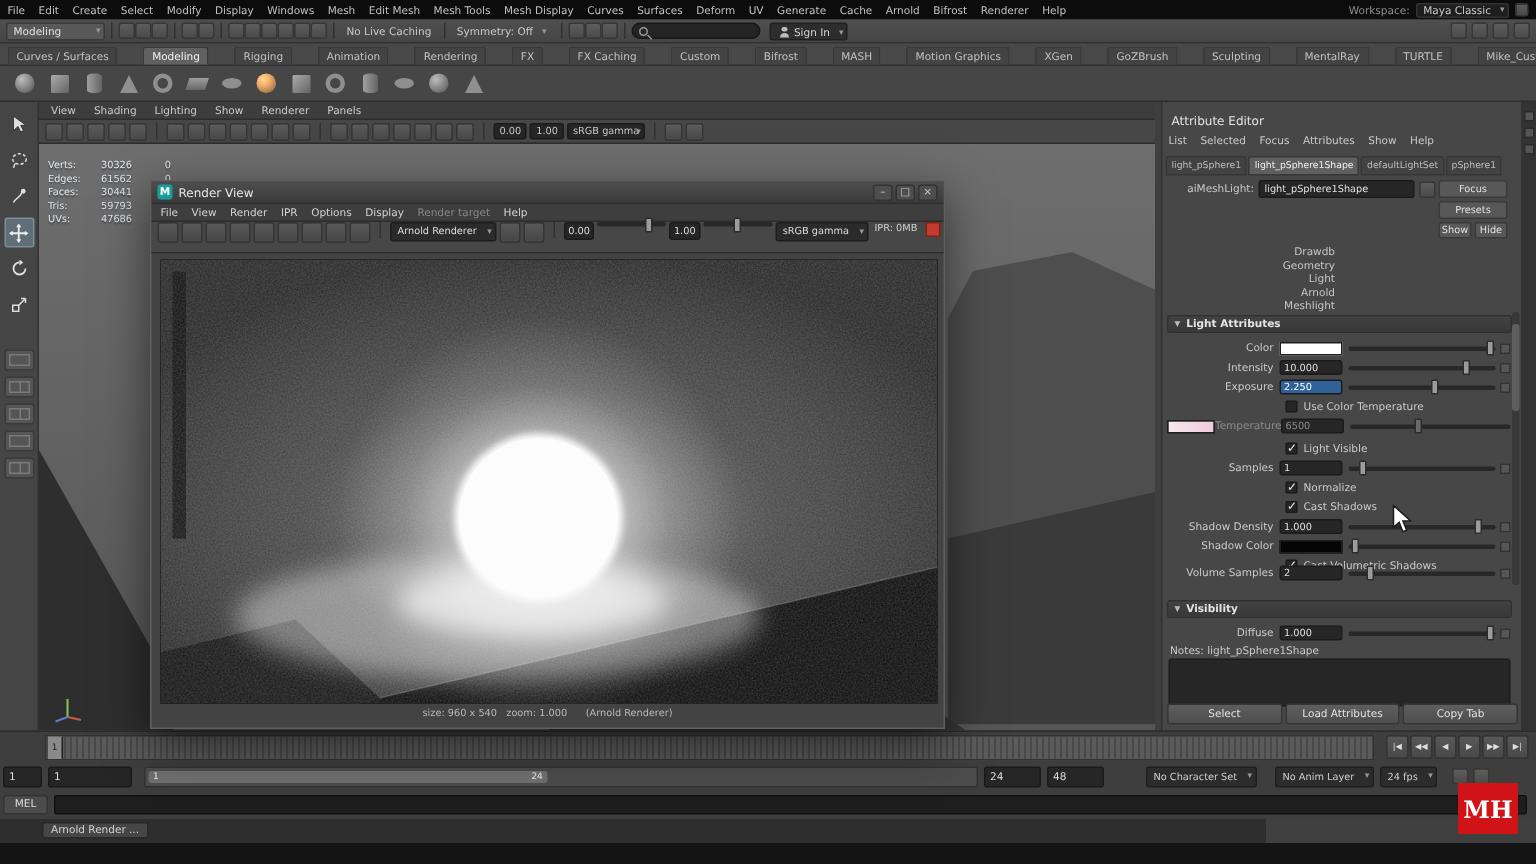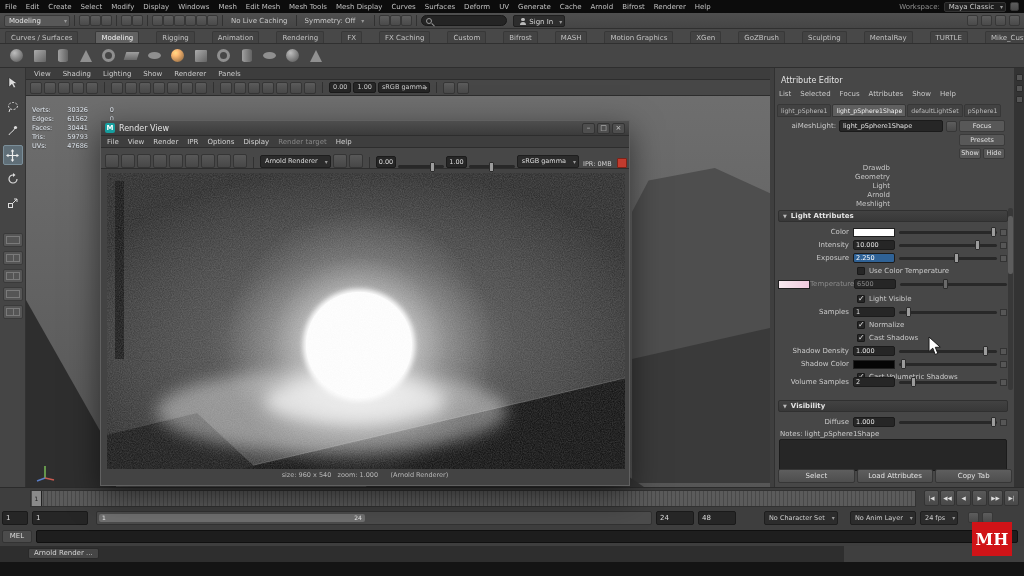--- a/index.html
+++ b/index.html
@@ -66,21 +66,21 @@
 
 .rv{left:100px;top:120px;width:530px;height:366px;background:#434343;border:1px solid #606060;box-shadow:0 10px 30px rgba(0,0,0,.55);z-index:20}
 .rv-title{height:15px;background:linear-gradient(#4e4e4e,#3b3b3b);display:flex;align-items:center;padding:0 4px;gap:4px;border-bottom:1px solid #2d2d2d}
 .mayaicon{width:10px;height:10px;background:#169e9e;border-radius:2px;color:#fff;font-size:7px;font-weight:bold;text-align:center;line-height:10px;flex:0 0 auto}
 .rv-title .t{font-size:8px;color:#e4e4e4}
 .winbtns{margin-left:auto;display:flex;gap:2px}
 .wbtn{width:13px;height:11px;background:#4e4e4e;border:1px solid #333;border-radius:2px;font-size:7px;line-height:9px;text-align:center;color:#ccc}
 .rv-menu{height:12px;background:#3e3e3e;display:flex;gap:9px;align-items:center;padding:0 6px;font-size:7px;color:#d2d2d2;border-bottom:1px solid #2d2d2d}
 .rv-menu .menus{display:flex;gap:9px}
 .rv-menu .muted{color:#868686}
-.rv-toolbar{height:21px;background:#474747;display:flex;align-items:flex-end;gap:2px;padding:0 4px;border-bottom:1px solid #2d2d2d}
+.rv-toolbar{height:21px;background:#474747;display:flex;align-items:flex-start;gap:2px;padding:0 4px;border-bottom:1px solid #2d2d2d}
 .rticon{width:14px;height:14px;background:linear-gradient(#585858,#474747);border:1px solid #353535;border-radius:2px;flex:0 0 auto}
 .rv-select{height:13px;background:#2b2b2b;border:1px solid #1e1e1e;border-radius:2px;font-size:6.5px;color:#ddd;padding:0 12px 0 4px;line-height:11px;white-space:nowrap}
 .rfield{height:12px;width:26px;background:#262626;border:1px solid #1b1b1b;border-radius:2px;font-size:6.5px;color:#ddd;padding:0 2px;line-height:10px;text-align:right}
 .rslider{width:46px;height:3px;background:#282828;border-radius:2px;position:relative;flex:0 0 auto}
 .rslider .handle{position:absolute;top:-3.5px;width:5px;height:10px;background:#9c9c9c;border:1px solid #2c2c2c;border-radius:1px}
 .iprtxt{font-size:6.5px;color:#cfcfcf;white-space:nowrap;margin-left:2px}
 .stopbtn{width:10px;height:10px;background:#c23b2e;border:1px solid #7c2318;border-radius:1px;margin-left:3px;flex:0 0 auto}
 .rv-img{position:absolute;left:6px;top:52px;width:518px;height:296px;background:#000;overflow:hidden}
 .rv-status{position:absolute;left:0;width:100%;text-align:center;font-size:6.5px;color:#b8b8b8;white-space:pre}
 

